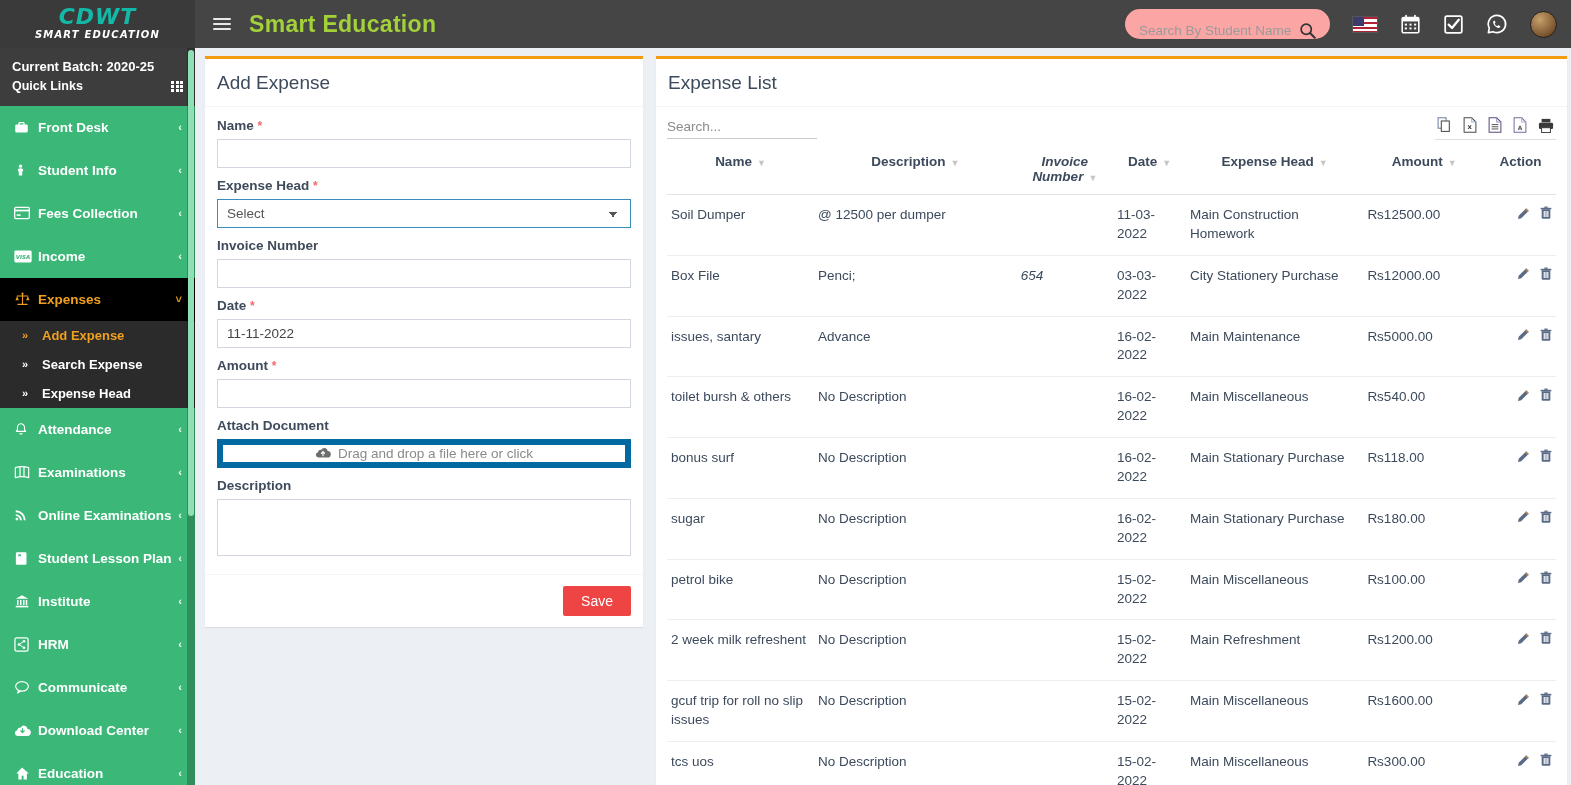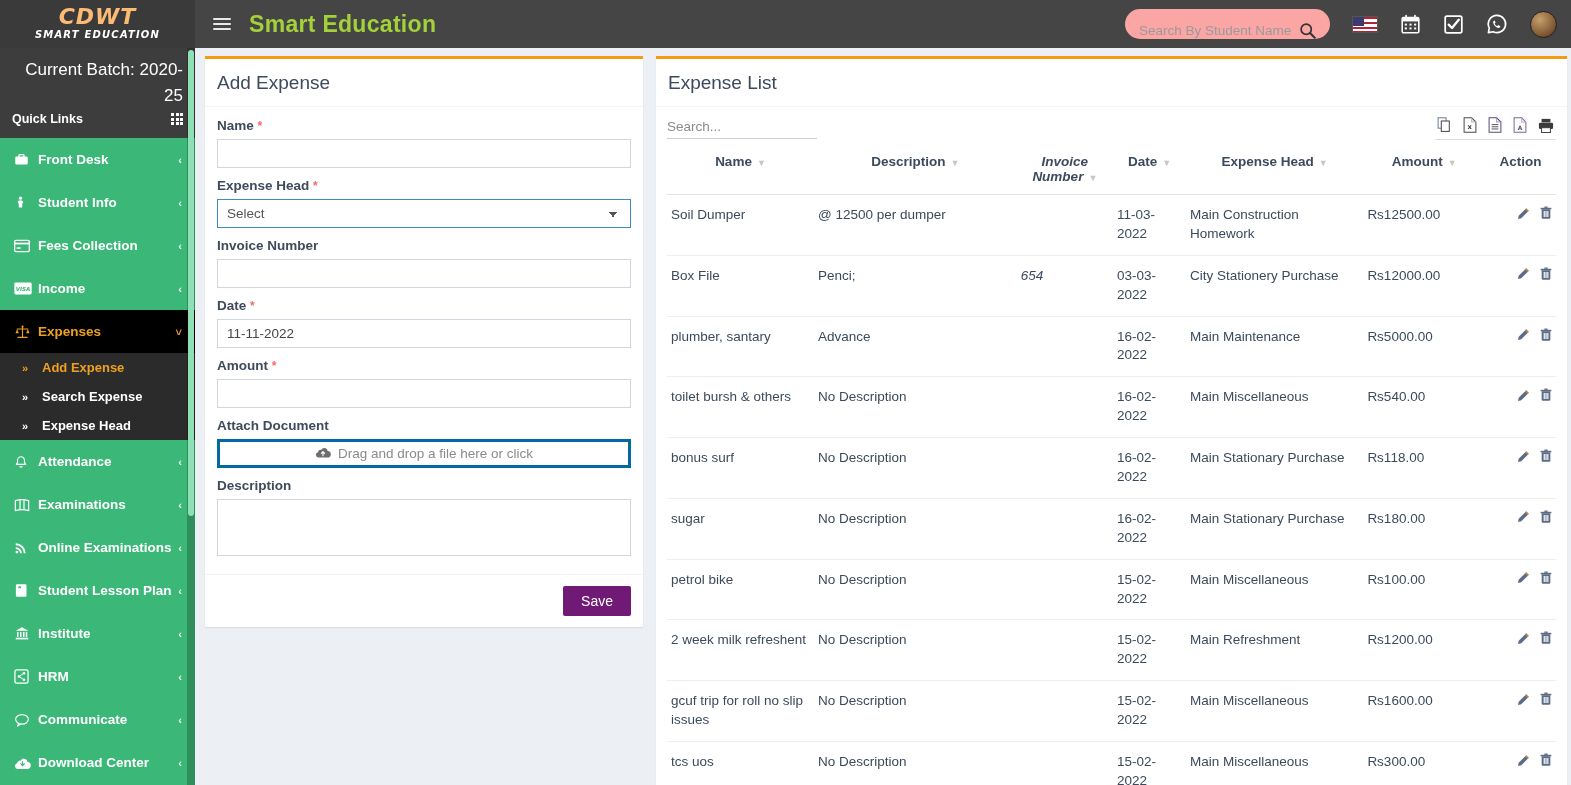--- a/index.html
+++ b/index.html
@@ -15,21 +15,21 @@
   .topbar {
     position: absolute; top: 0; left: 0; width: 1571px; height: 48px;
     background: #454545; display: flex; align-items: center; z-index: 30;
   }
   .logo-box {
     width: 195px; height: 48px; background: #3a3a3a;
     display: flex; flex-direction: column; align-items: center; justify-content: center;
     flex: 0 0 195px;
   }
   .logo-main {
-    color: #fdba74; font-weight: bold; font-style: italic; font-size: 22px;
+    color: #14b8a6; font-weight: bold; font-style: italic; font-size: 22px;
     letter-spacing: 1px; line-height: 1; font-family: "DejaVu Sans", sans-serif;
   }
   .logo-sub {
     color: #fff; font-weight: bold; font-style: italic; font-size: 10px;
     letter-spacing: 1.2px; line-height: 1.4; font-family: "DejaVu Sans", sans-serif;
   }
   .hamburger {
     margin-left: 18px; width: 18px; height: 16px; cursor: pointer;
     display: flex; flex-direction: column; justify-content: space-between; padding: 2px 0;
   }
@@ -62,21 +62,21 @@
   }
 
   
   .sidebar {
     position: absolute; top: 48px; left: 0; width: 195px; height: 737px;
     background: #3bb878; overflow: hidden; z-index: 20;
   }
   .sb-user {
     background: #3d3d3d; padding: 9px 12px 10px 12px; color: #fff;
   }
-  .sb-batch { font-size: 17px; font-weight: normal; line-height: 1.55; text-align: right; }
+  .sb-batch { font-size: 13px; font-weight: bold; line-height: 1.55; }
   .sb-quick { display: flex; align-items: center; justify-content: space-between;
     font-size: 12.5px; font-weight: bold; line-height: 1.5; cursor: pointer; gap: 40px; }
   .grid-icon {
     display: grid; grid-template-columns: repeat(3, 3px); grid-template-rows: repeat(3, 3px);
     gap: 1.4px;
   }
   .grid-icon i { background: #fff; display: block; width: 3px; height: 3px; }
 
   .nav-item {
     display: flex; align-items: center; height: 43px; padding: 0 13px 0 14px;
@@ -127,31 +127,31 @@
     width: 100%; height: 29px; border: 1px solid #d2d6de; background: #fff;
     font-size: 13.5px; color: #444; padding: 0 9px; outline: none;
     font-family: "Liberation Sans", sans-serif; border-radius: 0;
   }
   select.fctrl.focused { border: 1px solid #3c8dbc; }
   select.fctrl { appearance: none; -webkit-appearance: none;
     background-image: linear-gradient(45deg, transparent 50%, #555 50%), linear-gradient(135deg, #555 50%, transparent 50%);
     background-position: calc(100% - 17px) 12px, calc(100% - 12px) 12px;
     background-size: 5px 5px, 5px 5px; background-repeat: no-repeat; color: #555; }
   .dropzone {
-    width: 100%; height: 29px; border: 3px solid #0369a1; display: flex;
+    width: 100%; height: 29px; border: 6px solid #0369a1; display: flex;
     align-items: center; justify-content: center; gap: 7px;
     color: #8a8a8a; font-size: 13.5px; cursor: pointer; background: #fff;
   }
   .cloud-ico { color: #777; font-size: 13px; }
   textarea.fctrl { height: 57px; padding: 6px 9px; resize: none; }
   .form-foot {
     border-top: 1px solid #f4f4f4; padding: 11px 12px; display: flex; justify-content: flex-end;
   }
   .btn-save {
-    background: #701a75; color: #fff; border: none; padding: 7px 18px;
+    background: #ef4444; color: #fff; border: none; padding: 7px 18px;
     font-size: 14px; cursor: pointer; font-family: "Liberation Sans", sans-serif;
     border-radius: 2px;
   }
 
   
   .list-panel { flex: 1; min-width: 0; align-self: flex-start; }
   .list-body { padding: 10px 11px 4px 11px; }
   .table-tools { display: flex; align-items: flex-start; justify-content: space-between; }
   .tbl-search {
     border: none; border-bottom: 1px solid #ccc; outline: none; width: 150px;
@@ -631,21 +631,21 @@
                       <rect x="1" y="2.2" width="16" height="2.4" fill="#5b6b86"></rect>
                       <rect x="6.5" y="0.3" width="5" height="2" fill="#5b6b86"></rect>
                       <g fill="#fff">
                         <rect x="5.5" y="7" width="1.7" height="9"></rect>
                         <rect x="8.2" y="7" width="1.7" height="9"></rect>
                         <rect x="10.9" y="7" width="1.7" height="9"></rect>
                       </g>
                     </svg></span></td>
               </tr>
               <tr>
-                <td class="col-name">plumber, santary</td>
+                <td class="col-name">issues, santary</td>
                 <td class="col-desc">Advance</td>
                 <td class="col-inv"></td>
                 <td class="col-date">16-02-2022</td>
                 <td class="col-head">Main Maintenance</td>
                 <td class="col-amt">Rs5000.00</td>
                 <td class="col-act"><span class="act-ico"><svg width="13" height="13" viewBox="0 0 20 20">
                       <path d="M14.2 1.8l4 4L6.6 17.4 1.6 18.4l1-5z" fill="#5b6b86"></path>
                       <path d="M13 3l4 4" stroke="#d98f2e" stroke-width="1.6"></path>
                     </svg></span><span class="act-ico"><svg width="12" height="14" viewBox="0 0 18 20">
                       <rect x="2.5" y="4.5" width="13" height="14" rx="1.2" fill="#5b6b86"></rect>

